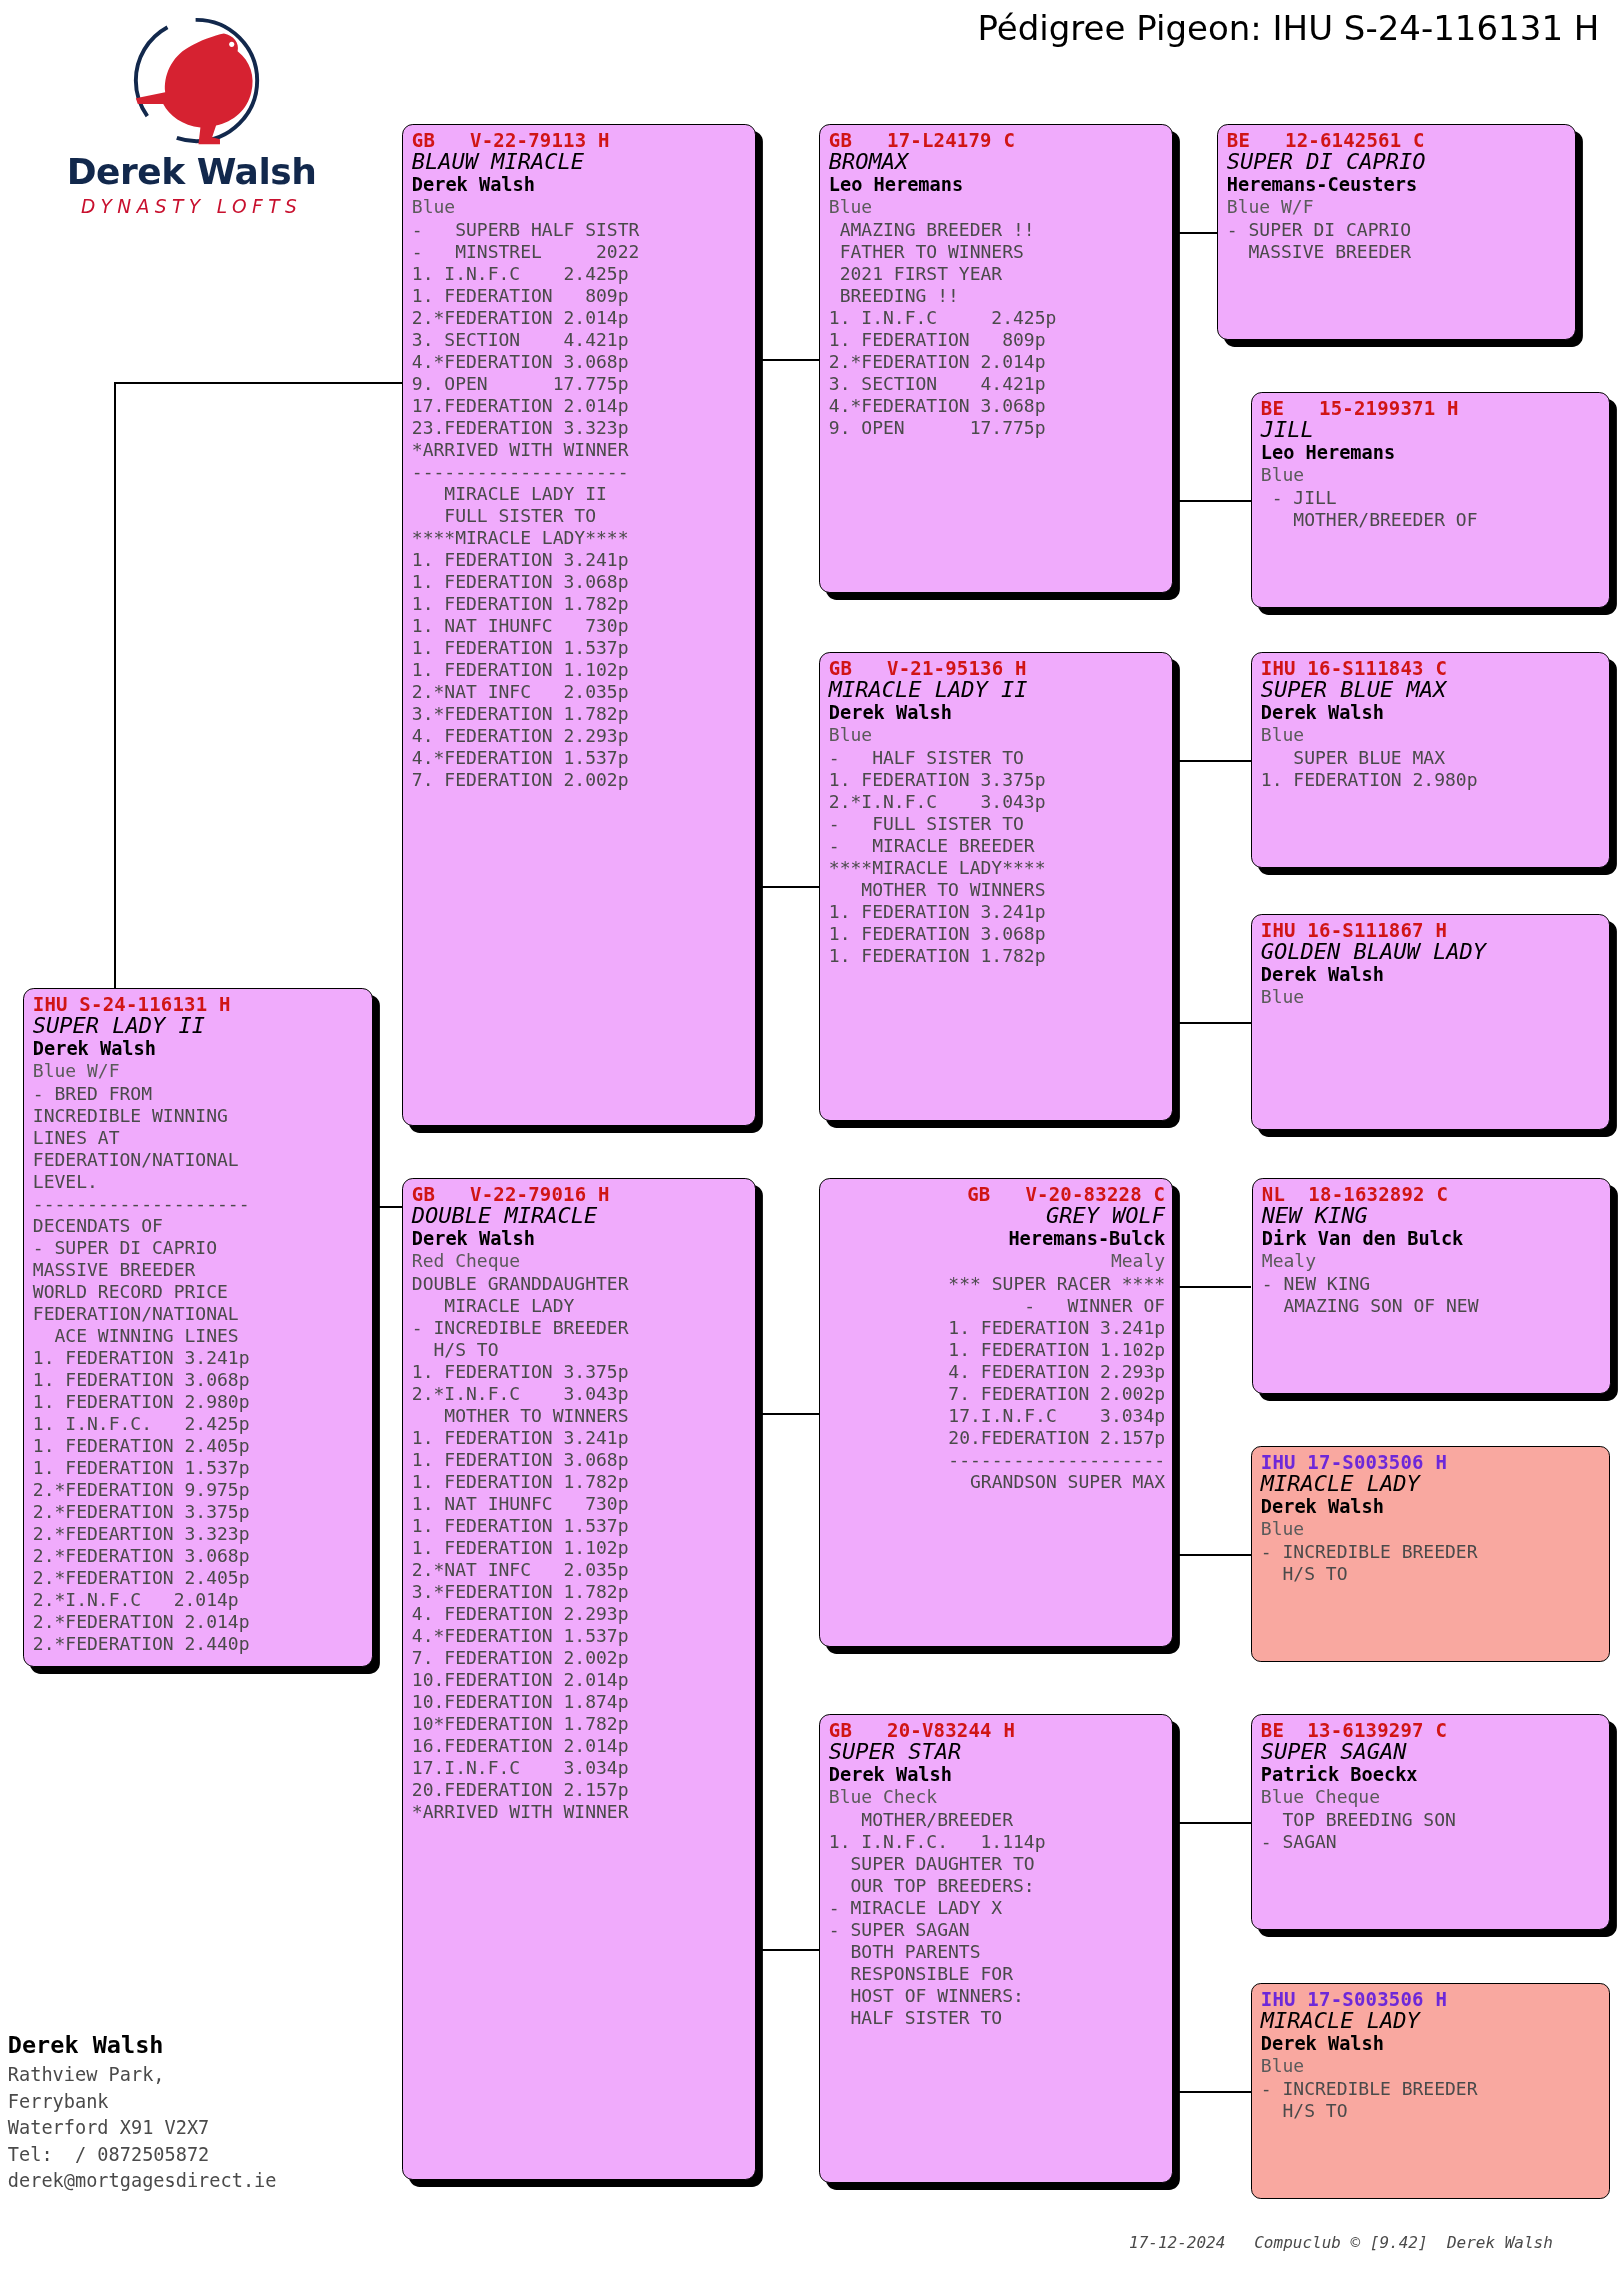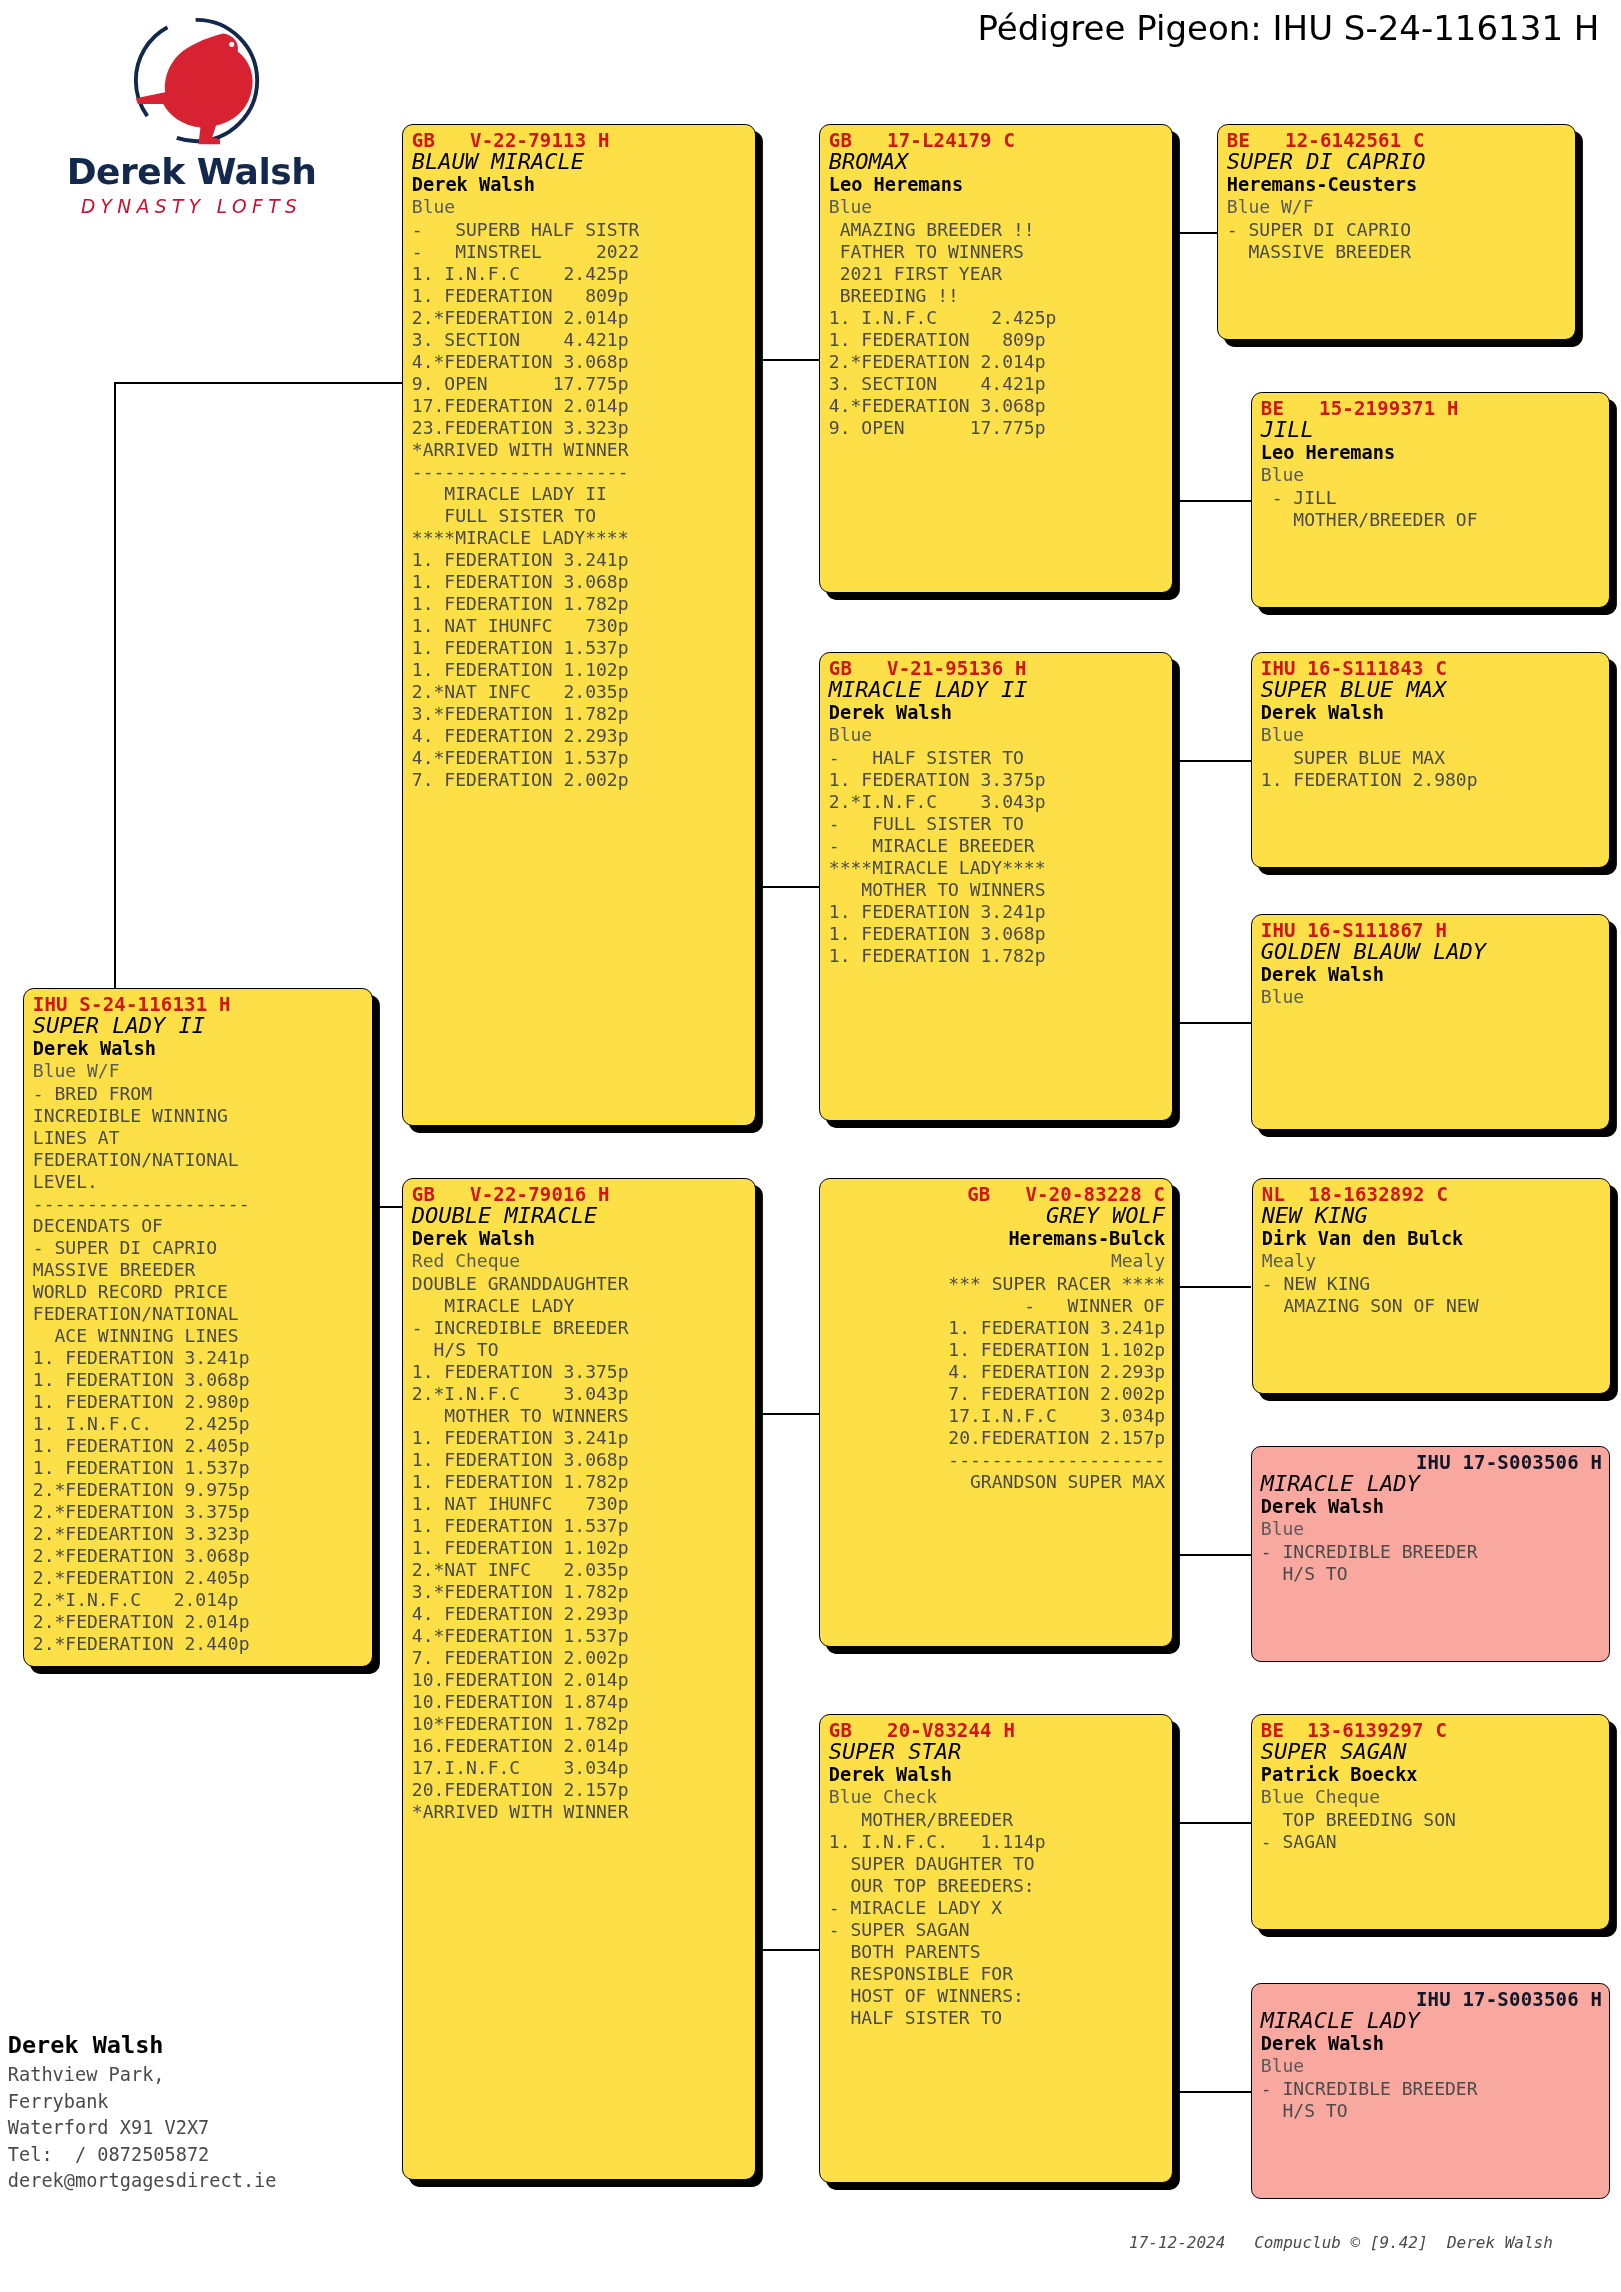--- a/index.html
+++ b/index.html
@@ -48,41 +48,41 @@
     font-family: "DejaVu Sans", sans-serif;
     font-style: italic;
     font-size: 18.6px;
     color: #c8102e;
     letter-spacing: 5.4px;
   }
 
   
   .pbox {
     position: absolute;
-    background: #fde047;
+    background: #f0abfc;
     border: 1.4px solid #000;
     border-radius: 10.8px;
     padding: 4.9px 6.9px 4.9px 8.8px;
     box-shadow: 6.9px 6.9px 0 0 #000;
     overflow: hidden;
   }
   .pbox.pink {
     background: #f9a8a0;
     box-shadow: none;
     border-radius: 9.8px;
   }
   .pbox .id {
     font-size: 19px;
     font-weight: bold;
     color: #d01515;
     white-space: pre;
     line-height: 21.6px;
     letter-spacing: 0.2px;
   }
-  .pbox.pink .id { color: #0f172a; text-align: right; }
+  .pbox.pink .id { color: #6d28d9; }
   .pbox .nick {
     font-size: 22px;
     font-weight: normal;
     font-style: italic;
     color: #000;
     white-space: pre;
     line-height: 22.5px;
   }
   .pbox .owner {
     font-size: 18.6px;

